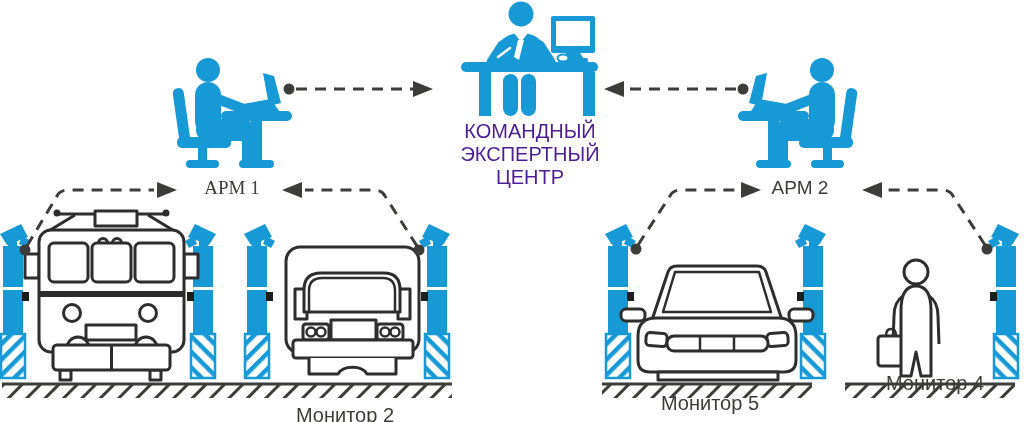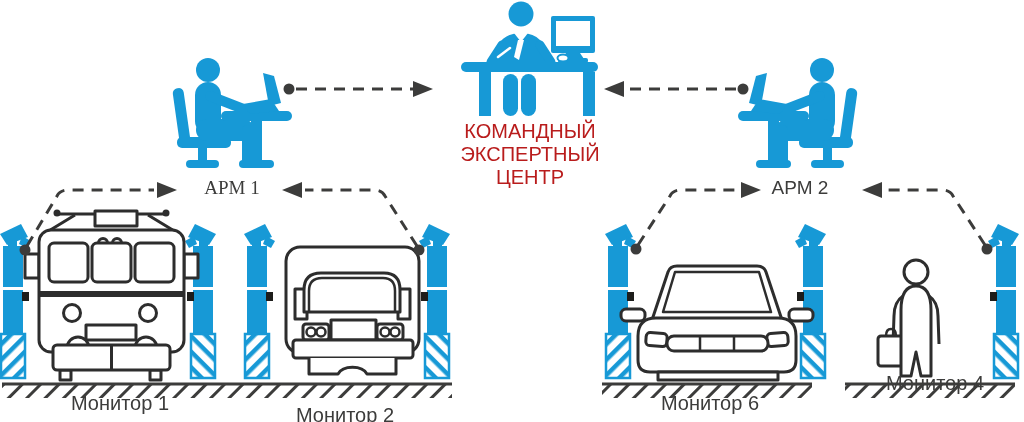--- a/index.html
+++ b/index.html
@@ -2,21 +2,21 @@
 <html><head>
 <meta charset="utf-8">
 <style>
   html,body{margin:0;padding:0;background:#fff;}
   .canvas{
     position:relative;width:1024px;height:422px;background:#fff;overflow:hidden;
     font-family:"Liberation Sans",sans-serif;color:#3C3C3B;
   }
   .canvas svg{position:absolute;left:0;top:0;}
   .label{position:absolute;text-align:center;color:#3C3C3B;white-space:nowrap;}
-  .title{position:absolute;text-align:center;color:#b91c1c;font-size:20px;line-height:23px;}
+  .title{position:absolute;text-align:center;color:#4c1d95;font-size:20px;line-height:23px;}
   .monitor-label{font-size:20px;}
   .arm-label{font-size:19px;}
 </style>
 </head>
 <body>
 
 <div class="canvas">
 
 <svg width="1024" height="422" viewBox="0 0 1024 422">
   <defs>
@@ -198,21 +198,20 @@
     </g>
   </g>
 </svg>
 
 <div class="title" style="left:445px;top:120px;width:170px;">КОМАНДНЫЙ ЭКСПЕРТНЫЙ ЦЕНТР</div>
 
 <div class="label arm-label" style="left:182px;top:177px;width:100px;font-family:Liberation Serif, serif;">АРМ 1</div>
 
 <div class="label arm-label" style="left:750px;top:177px;width:100px;">АРМ 2</div>
 
-<div class="label monitor-label" style="left:45px;top:392px;width:150px;">Монитор 1</div>
 
 <div class="label monitor-label" style="left:270px;top:404px;width:150px;">Монитор 2</div>
 
-<div class="label monitor-label" style="left:635px;top:392px;width:150px;">Монитор 6</div>
+<div class="label monitor-label" style="left:635px;top:392px;width:150px;">Монитор 5</div>
 
 <div class="label monitor-label" style="left:860px;top:372px;width:150px;">Монитор 4</div>
 
 </div>
 
 </body></html>

